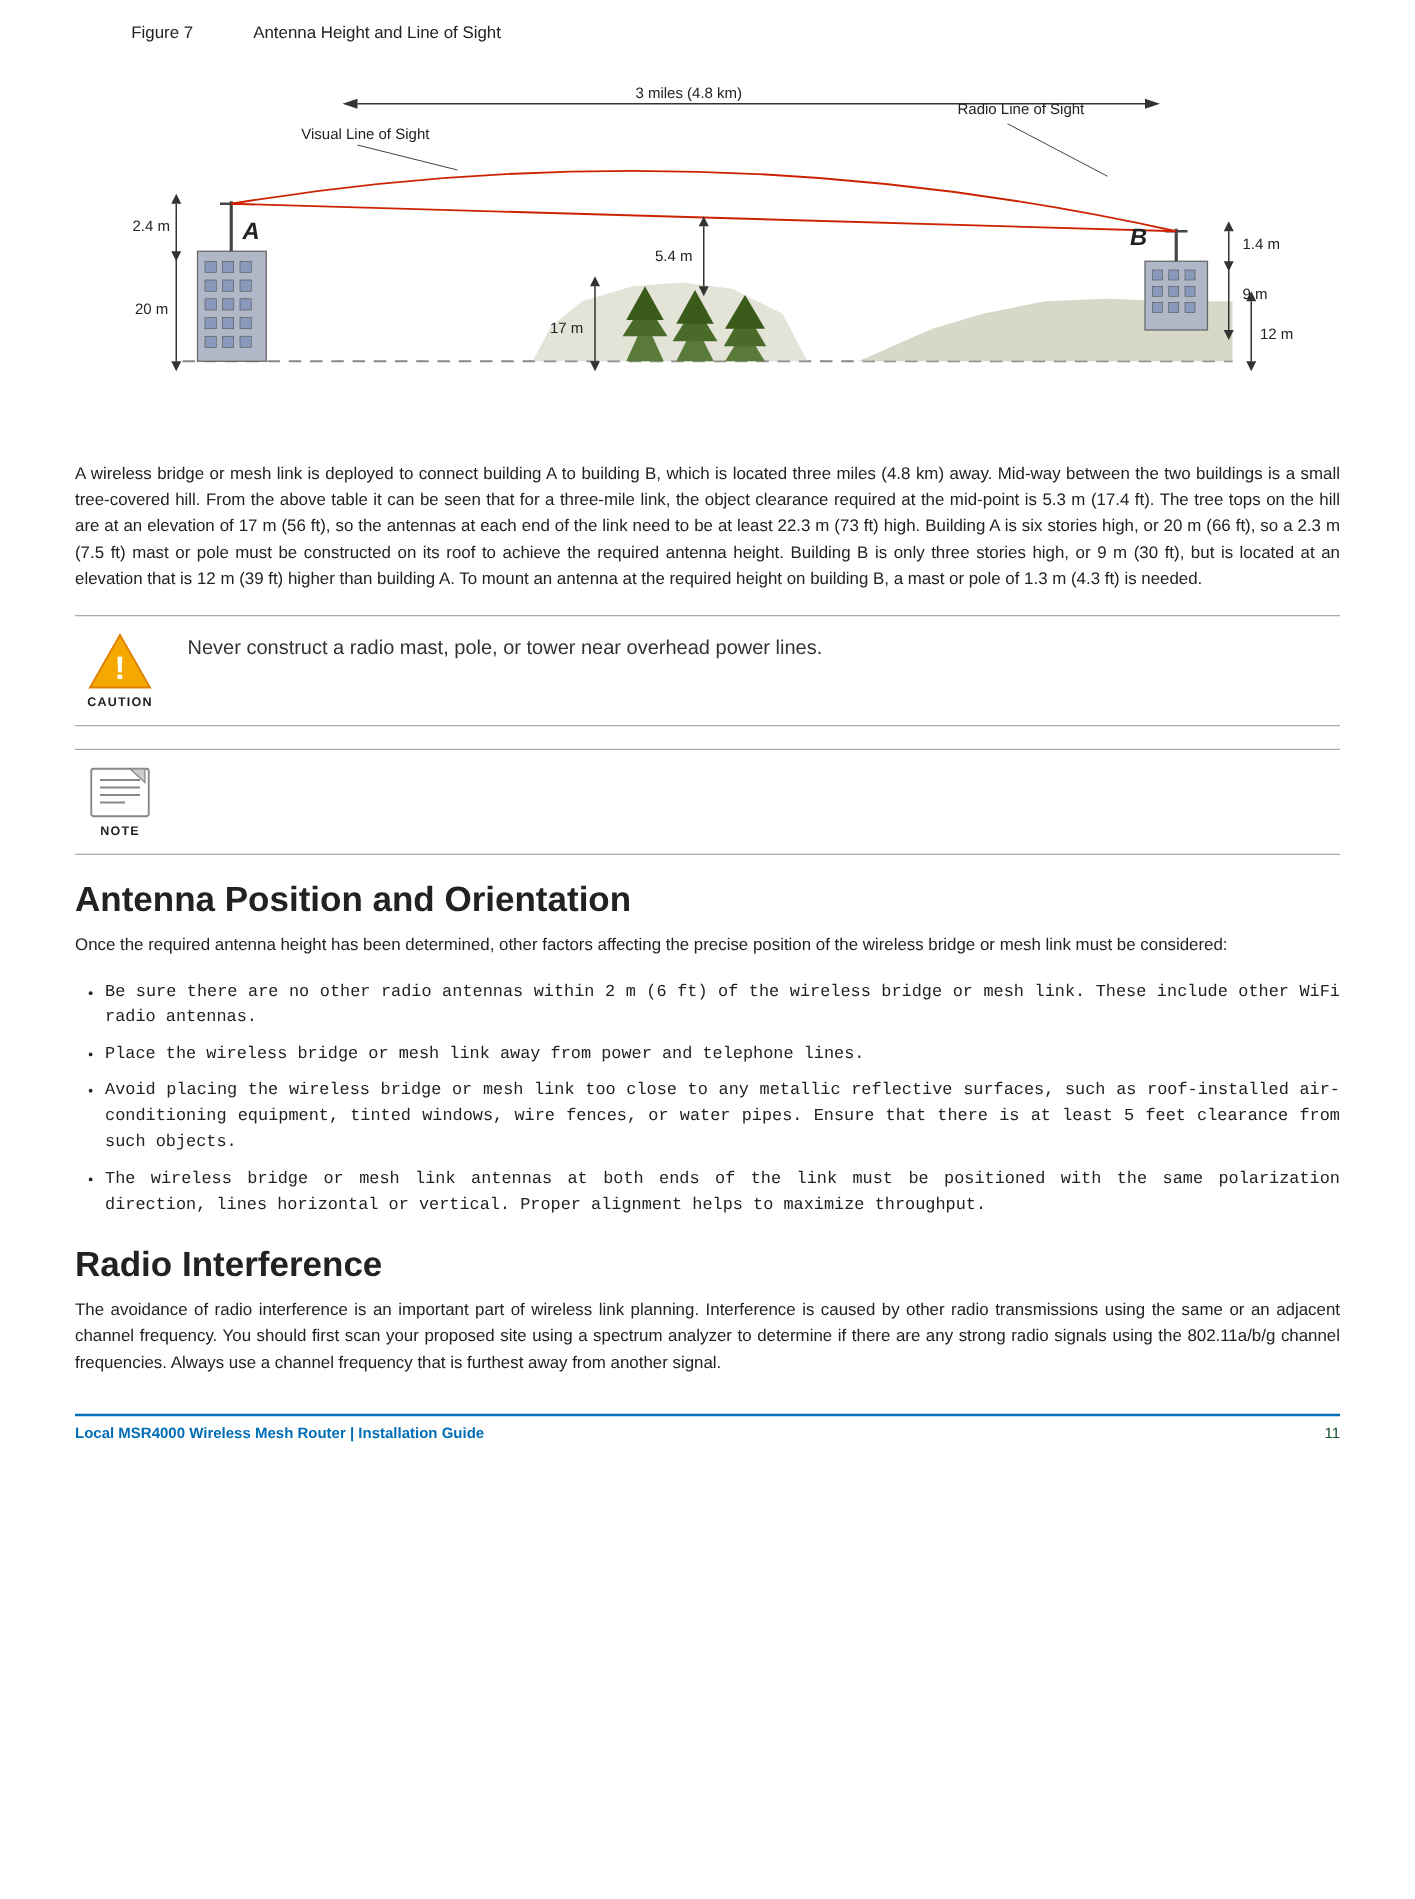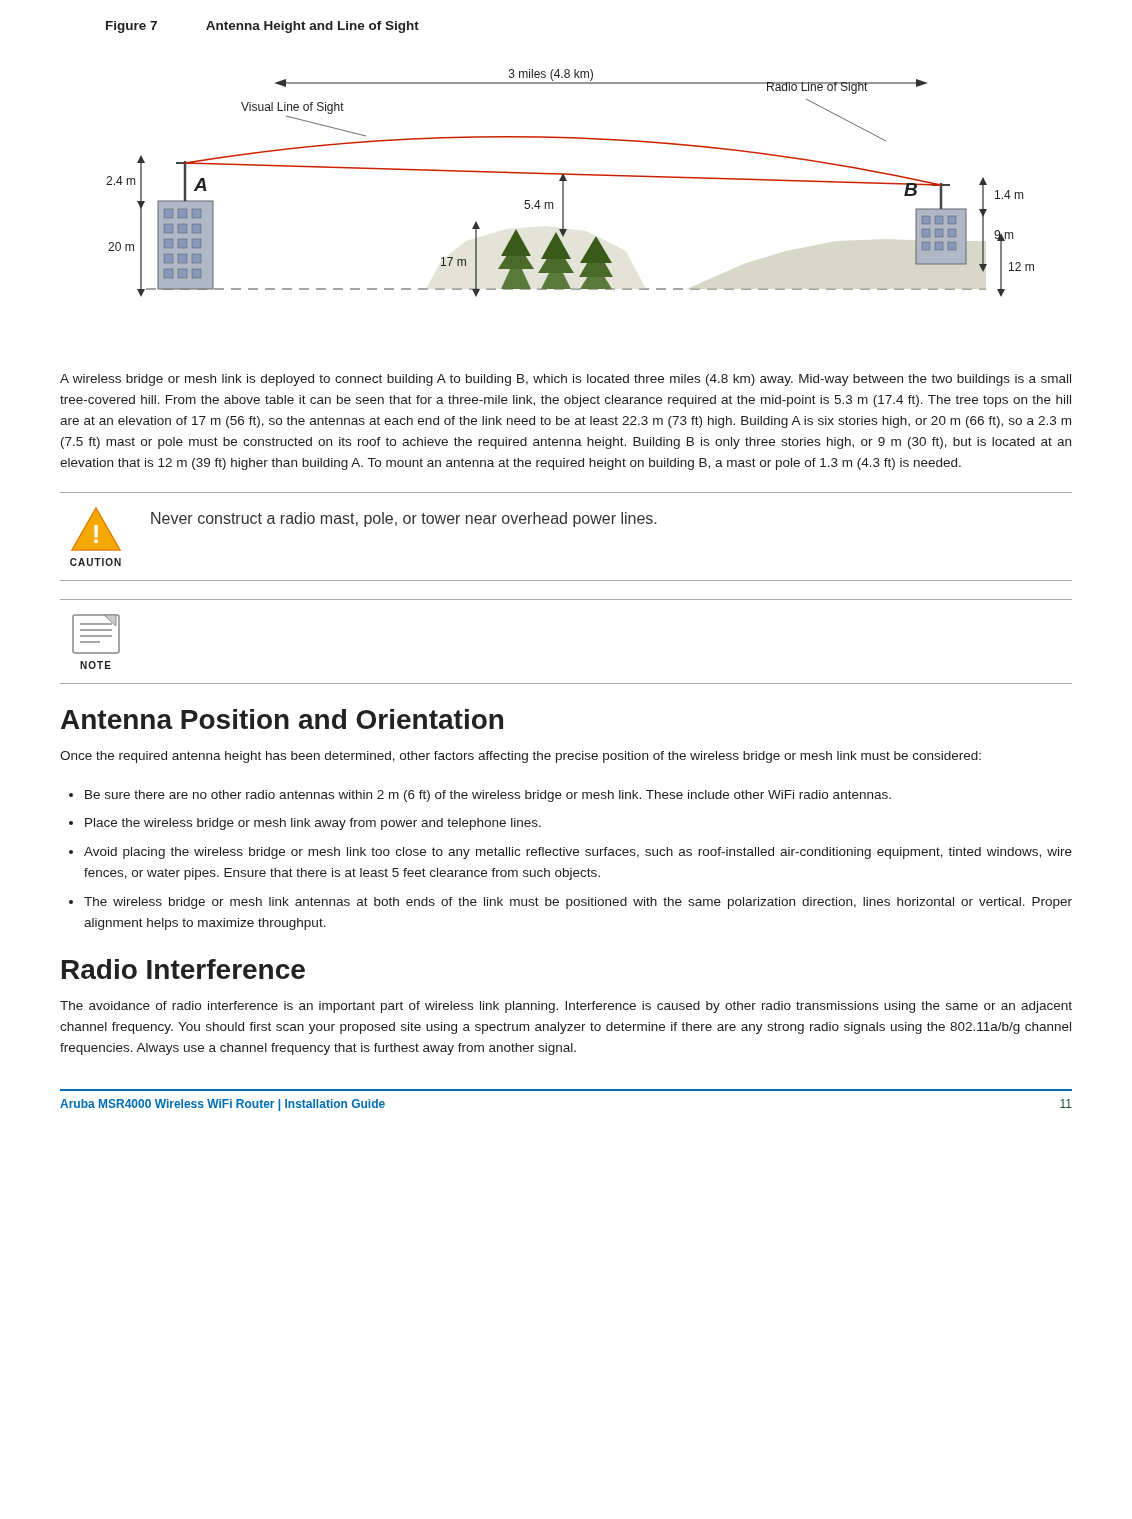--- a/index.html
+++ b/index.html
@@ -12,21 +12,21 @@
       min-height: 1519px;
       padding: 18px 60px 30px 60px;
     }
     .figure-title {
       font-size: 13.5px;
       font-style: italic;
       font-weight: bold;
       margin-bottom: 8px;
     }
     .figure-title span {
-      font-weight: bold;
+      font-weight: normal;
       font-style: normal;
       padding-left: 45px;
     }
     .diagram-container {
       position: relative;
       width: 960px;
       height: 310px;
       margin: 0 auto 18px auto;
     }
     .diagram-svg {
@@ -81,20 +81,21 @@
     }
     .bullet-list {
       margin-left: 24px;
       margin-bottom: 12px;
     }
     .bullet-list li {
       list-style-type: disc;
       margin-bottom: 8px;
       line-height: 1.55;
       text-align: justify;
+      font-family: Liberation Mono, monospace;
     }
     .footer-bar {
       border-top: 2px solid #006eb6;
       margin-top: 30px;
       padding-top: 6px;
       display: flex;
       justify-content: space-between;
       font-size: 12px;
       color: #444;
     }
@@ -268,15 +269,15 @@
   <li>Place the wireless bridge or mesh link away from power and telephone lines.</li>
   <li>Avoid placing the wireless bridge or mesh link too close to any metallic reflective surfaces, such as roof-installed air-conditioning equipment, tinted windows, wire fences, or water pipes. Ensure that there is at least 5 feet clearance from such objects.</li>
   <li>The wireless bridge or mesh link antennas at both ends of the link must be positioned with the same polarization direction, lines horizontal or vertical. Proper alignment helps to maximize throughput.</li>
 </ul>
 
 <h2 class="section-heading">Radio Interference</h2>
 
 <p class="body-text">The avoidance of radio interference is an important part of wireless link planning. Interference is caused by other radio transmissions using the same or an adjacent channel frequency. You should first scan your proposed site using a spectrum analyzer to determine if there are any strong radio signals using the 802.11a/b/g channel frequencies. Always use a channel frequency that is furthest away from another signal.</p>
 
 <div class="footer-bar">
-  <span class="footer-left">Aruba MSR4000 Wireless WiFi Router  |  Installation Guide</span>
+  <span class="footer-left">Local MSR4000 Wireless Mesh Router  |  Installation Guide</span>
   <span class="footer-right">11</span>
 </div>
 
 </body></html>

